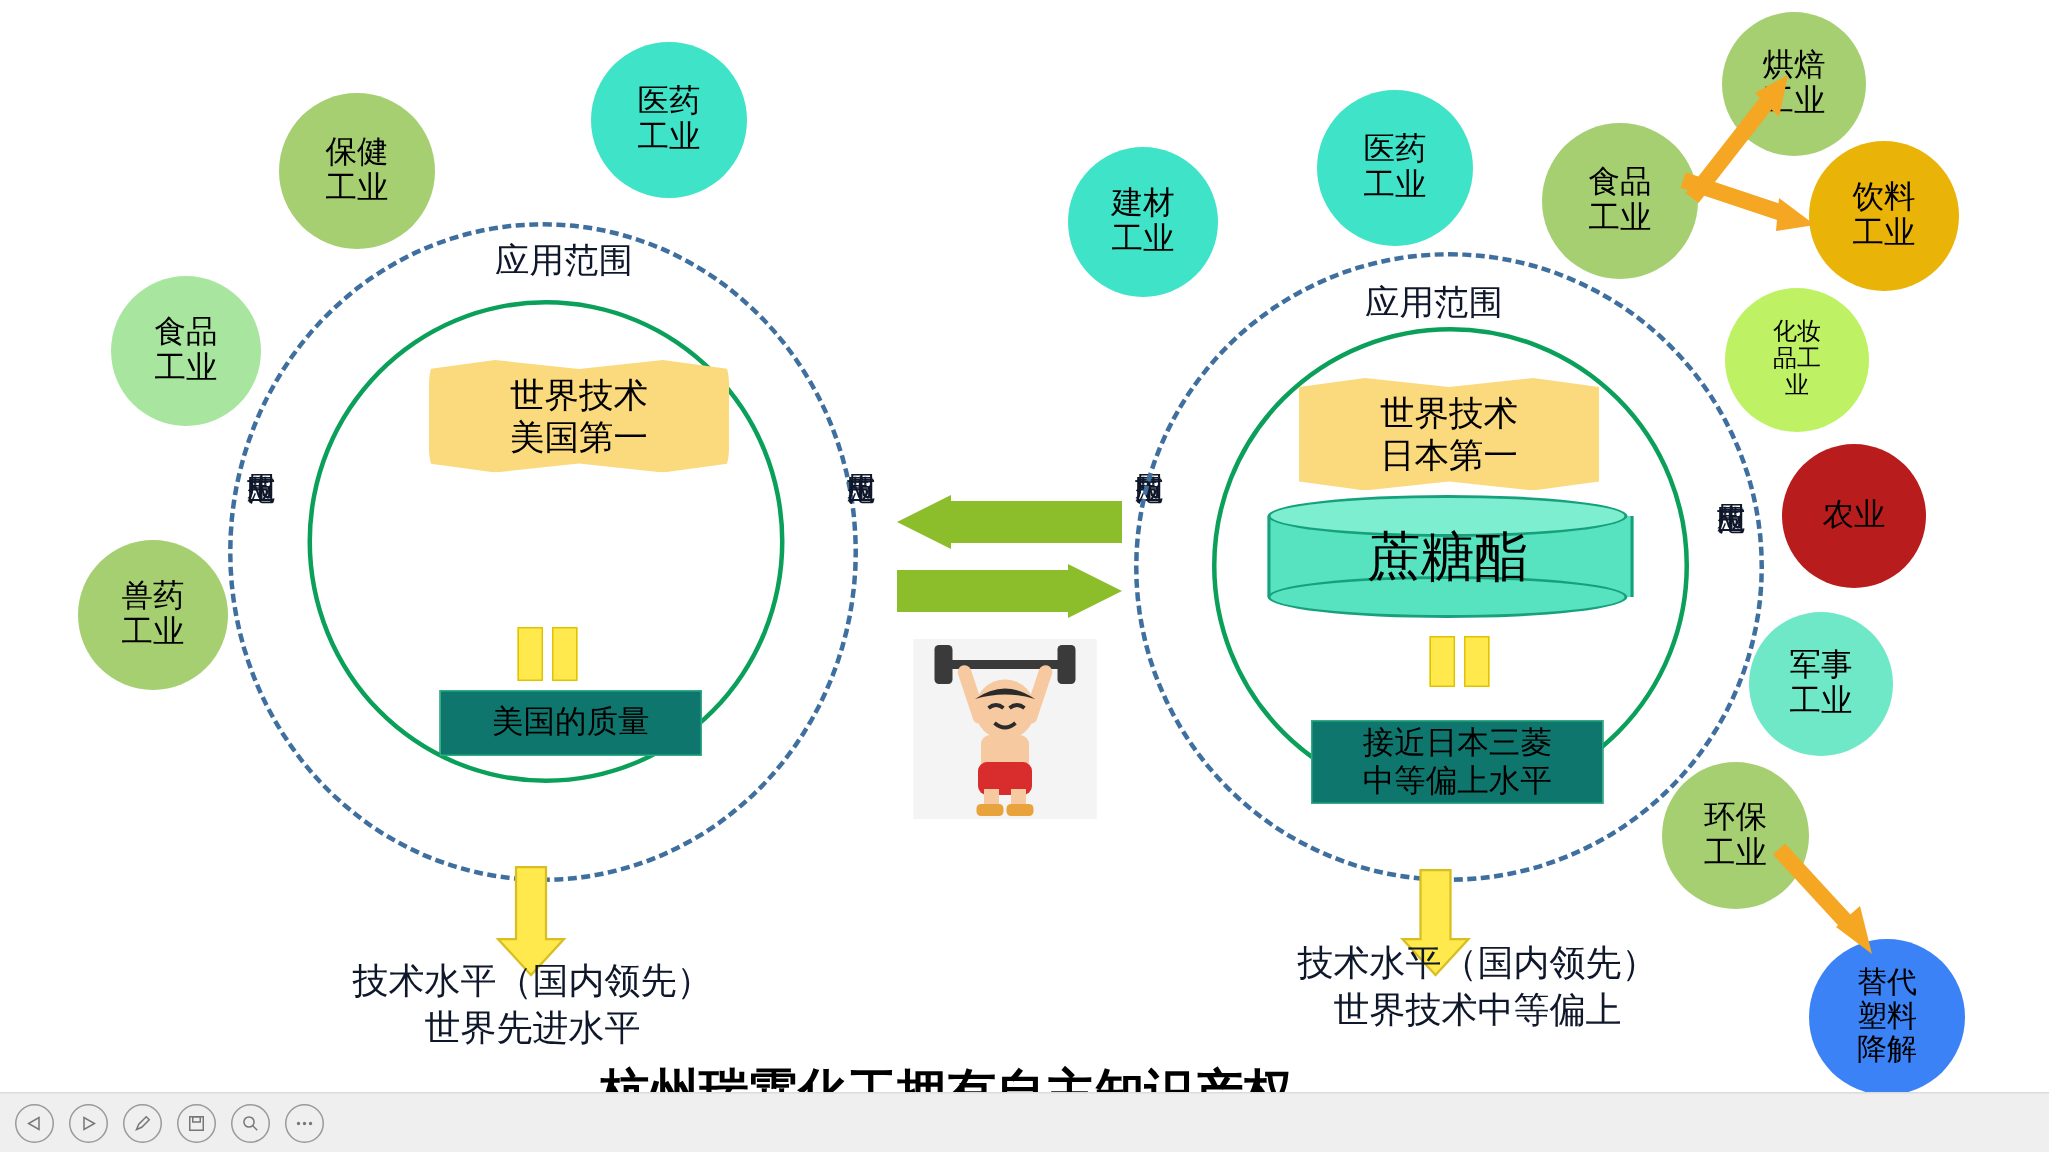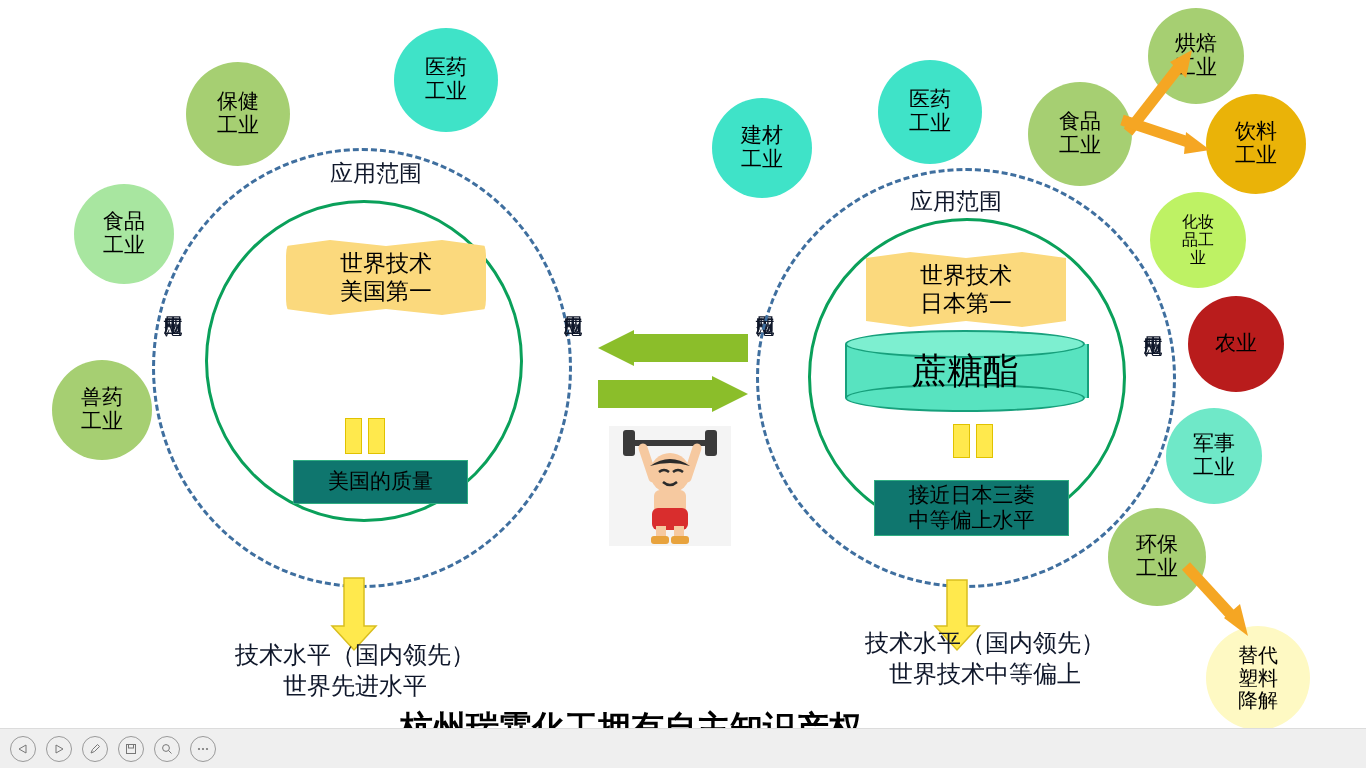--- a/index.html
+++ b/index.html
@@ -276,21 +276,21 @@
     <span>农业</span>
   </div>
   <div class="bubble" style="left:1166px;top:408px;width:96px;height:96px;background:#6fe8c8;font-size:21px;">
     <span>军事
 工业</span>
   </div>
   <div class="bubble" style="left:1108px;top:508px;width:98px;height:98px;background:#a6cf72;font-size:21px;">
     <span>环保
 工业</span>
   </div>
-  <div class="bubble" style="left:1206px;top:626px;width:104px;height:104px;background:#fef9c3;font-size:20px;text-align:center;">
+  <div class="bubble" style="left:1206px;top:626px;width:104px;height:104px;background:#3b82f6;font-size:20px;text-align:center;">
     <span>替代
 塑料
 降解</span>
   </div>
 
   <svg class="arrow-svg" style="left:1120px;top:40px;width:80px;height:100px;" viewBox="0 0 80 100">
     <path d="M8 92 L58 28" stroke="#f5a623" stroke-width="11" fill="none"></path>
     <polygon points="72,10 50,22 66,38" fill="#f5a623"></polygon>
   </svg>
   <svg class="arrow-svg" style="left:1116px;top:104px;width:100px;height:60px;" viewBox="0 0 100 60">

